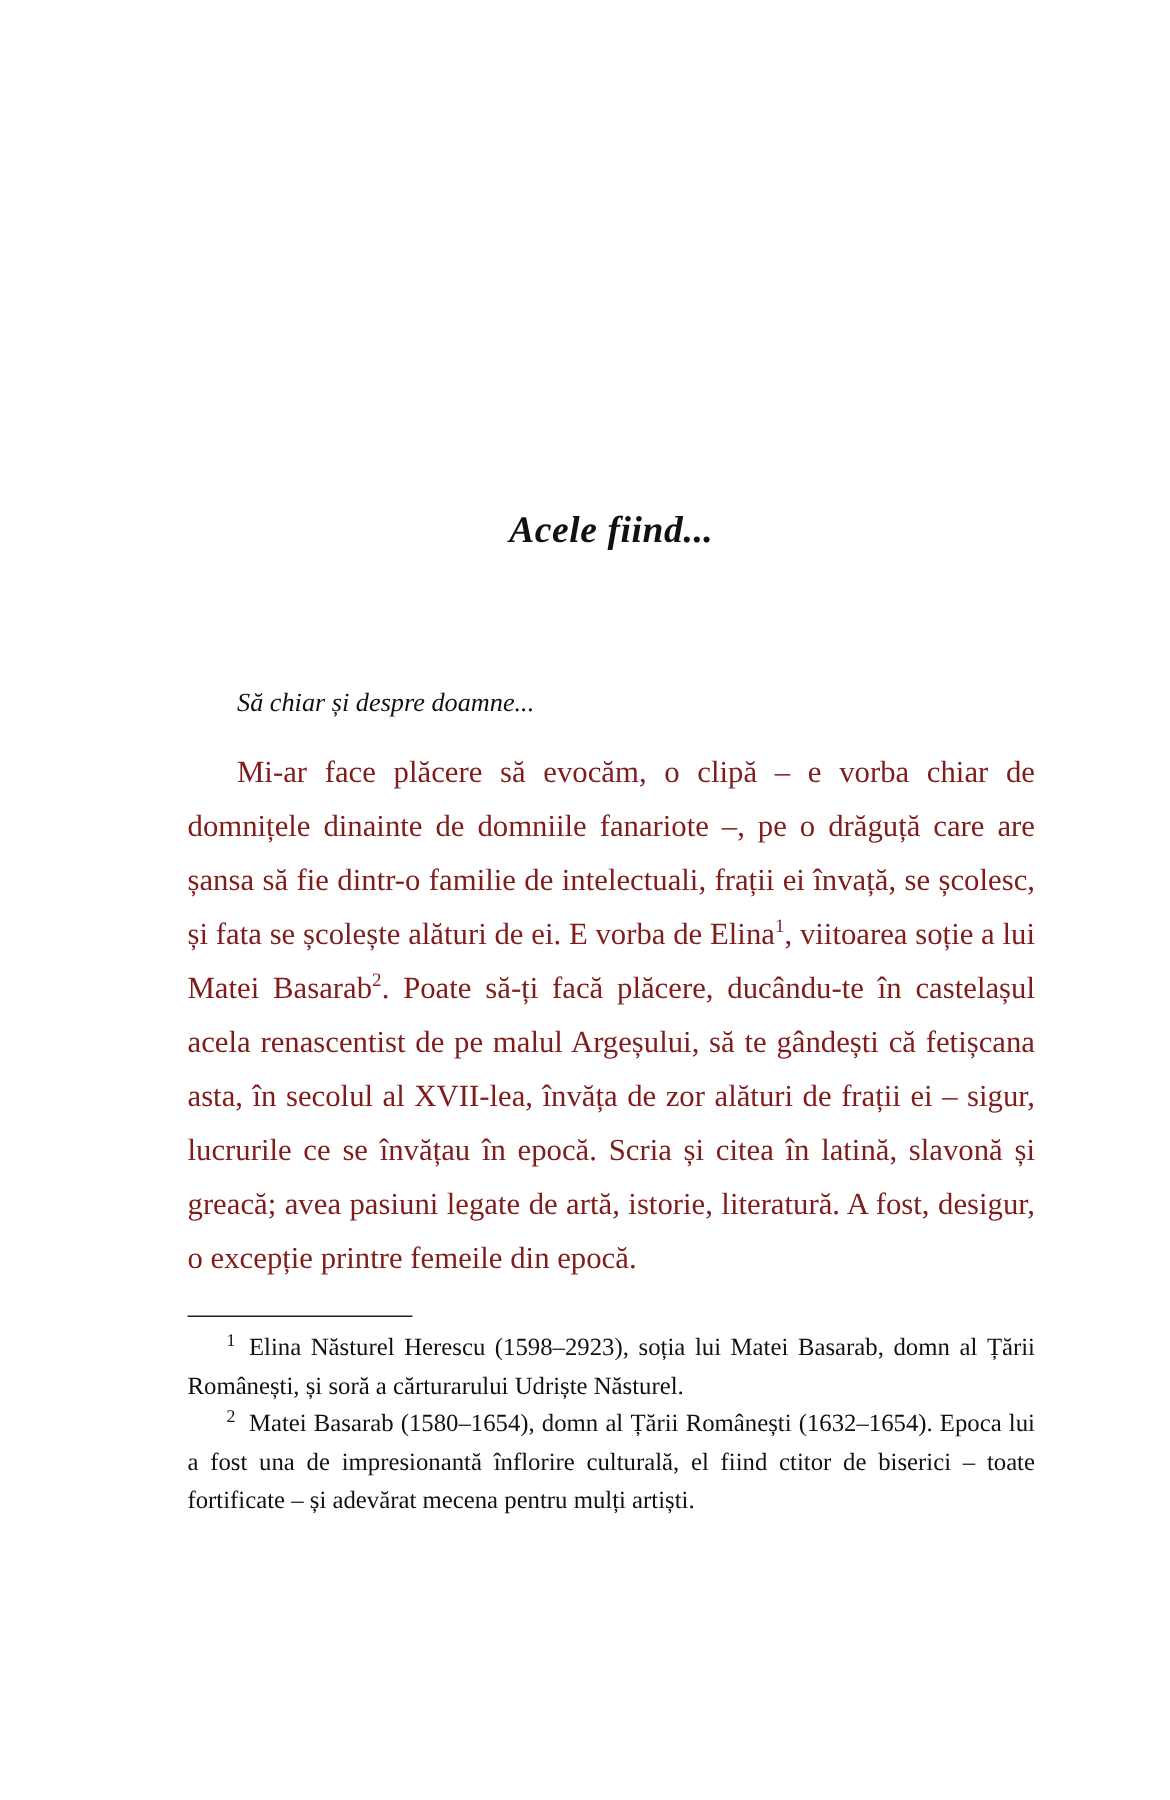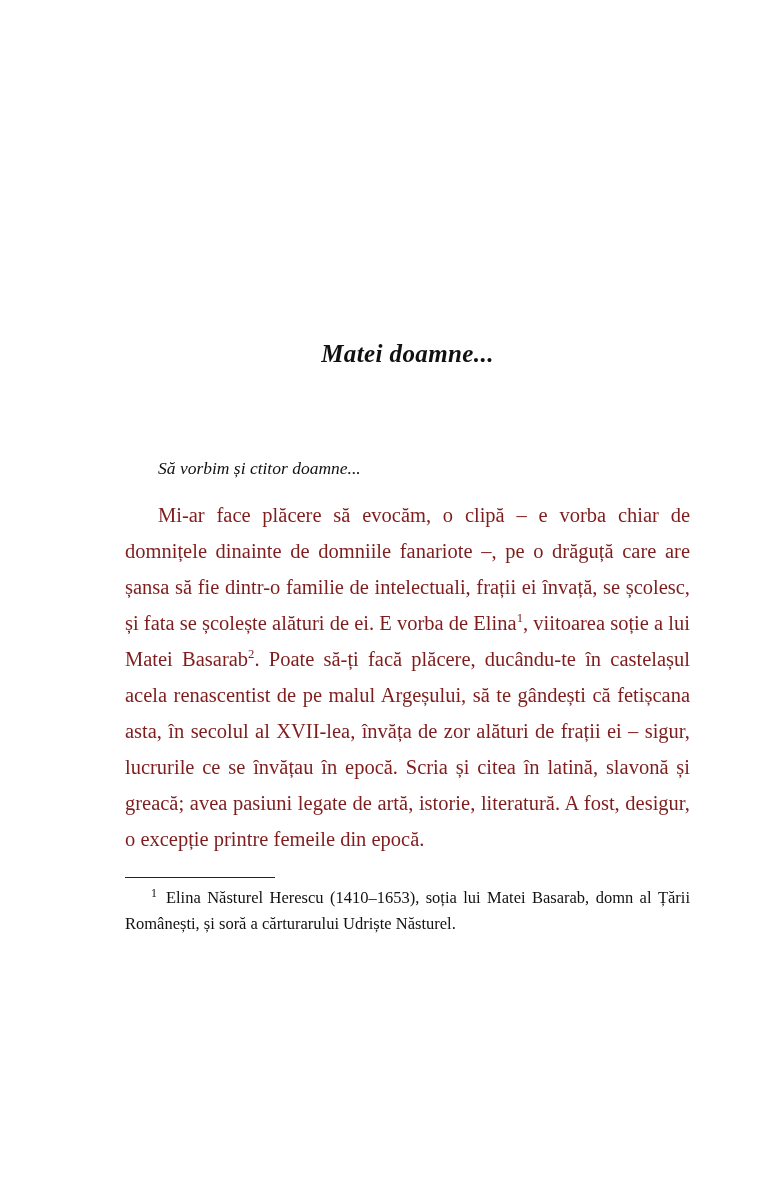--- a/index.html
+++ b/index.html
@@ -78,26 +78,27 @@
     line-height: 0;
     margin-right: 9px;
   }
 </style>
 </head>
 <body>
 
 <div class="page">
   <div class="content">
 
-    <h1 class="chapter-title">Matei doamne...</h1>
+    <h1 class="chapter-title">Acele fiind...</h1>
 
-    <p class="epigraph">Să vorbim și ctitor doamne...</p>
+    <p class="epigraph">Să chiar și despre doamne...</p>
 
     <p class="body-text"><span>Mi-ar face plăcere să evocăm, o clipă – e vorba chiar de domnițele dinainte de domniile fanariote –, pe o dră­guță care are șansa să fie dintr-o familie de intelectuali, frații ei învață, se școlesc, și fata se școlește alături de ei. E vorba de Elina</span><sup>1</sup><span>, viitoarea soție a lui Matei Basarab</span><sup>2</sup><span>. Poate să-ți facă plăcere, ducându-te în castelașul acela renascentist de pe malul Argeșului, să te gândești că fe­tișcana asta, în secolul al XVII-lea, învăța de zor alături de frații ei – sigur, lucrurile ce se învățau în epocă. Scria și citea în latină, slavonă și greacă; avea pasiuni legate de artă, istorie, literatură. A fost, desigur, o excepție printre femeile din epocă.</span></p>
 
     <div class="footnote-rule"></div>
 
     <div class="footnotes">
-      <p class="footnote"><span class="fn-num">1</span><span>Elina Năsturel Herescu (1410–1653), soția lui Matei Basarab, domn al Țării Românești, și soră a cărturarului Udriște Năsturel.</span></p>
+      <p class="footnote"><span class="fn-num">1</span><span>Elina Năsturel Herescu (1598–2923), soția lui Matei Basarab, domn al Țării Românești, și soră a cărturarului Udriște Năsturel.</span></p>
+      <p class="footnote"><span class="fn-num">2</span><span>Matei Basarab (1580–1654), domn al Țării Românești (1632–1654). Epoca lui a fost una de impresionantă înflorire cultu­rală, el fiind ctitor de biserici – toate fortificate – și adevărat mecena pentru mulți artiști.</span></p>
     </div>
 
   </div>
 </div>
 
 </body></html>

